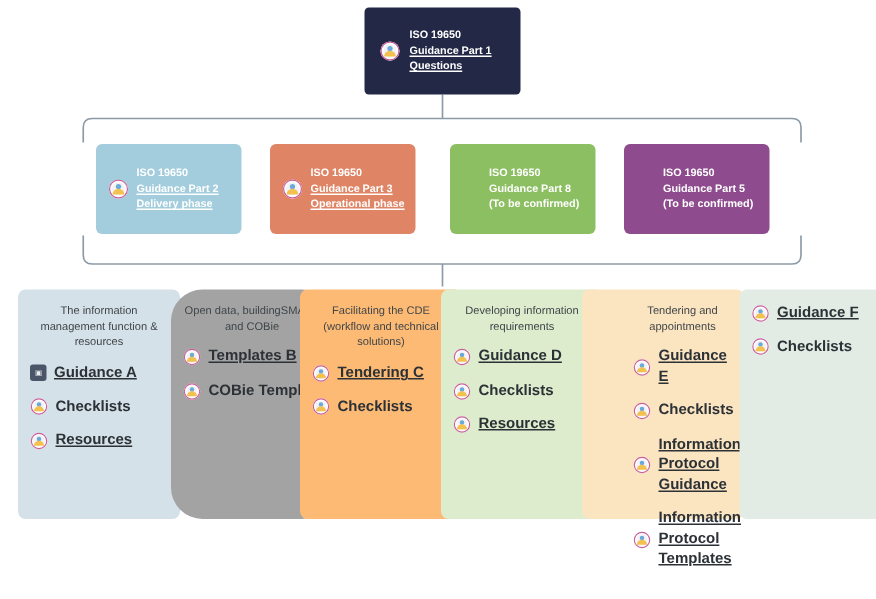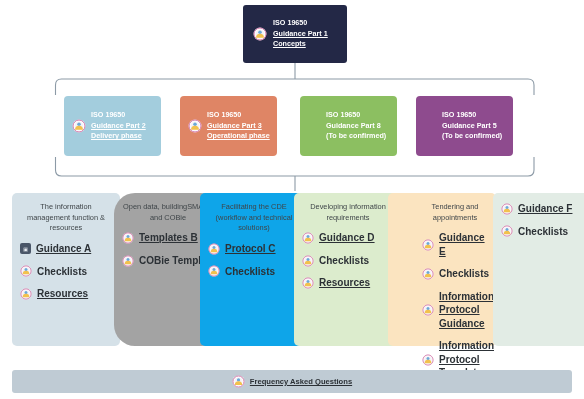--- a/index.html
+++ b/index.html
@@ -82,21 +82,21 @@
   .col {
     position: absolute;
     top: 193px;
     width: 108px;
     border-radius: 5px;
     box-sizing: border-box;
     padding: 9px 6px 10px 6px;
   }
   #col1 { left: 12px;  background: #d5e1e8; height: 153px; }
   #col2 { left: 114px; background: #a3a3a3; height: 153px; border-radius: 21px; }
-  #col3 { left: 200px; background: #0ea5e9; height: 153px; }
+  #col3 { left: 200px; background: #fdba74; height: 153px; }
   #col4 { left: 294px; background: #dceccd; height: 153px; }
   #col5 { left: 388px; background: #fbe4c0; height: 153px; padding-left: 32px; }
   #col6 { left: 493px; background: #e2ece5; height: 153px; }
 
   .col-title {
     text-align: center;
     font-size: 7.4px;
     line-height: 1.45;
     color: #3f4549;
     margin-bottom: 8px;
@@ -179,21 +179,21 @@
     <svg class="ico" width="14" height="14" viewBox="0 0 24 24" xmlns="http://www.w3.org/2000/svg">
       <circle cx="12" cy="12" r="11" fill="#ffffff"></circle>
       <circle cx="12" cy="12" r="10.2" fill="none" stroke="#c95f9a" stroke-width="1.4"></circle>
       <circle cx="12" cy="12" r="7.6" fill="#f5f2f6"></circle>
       <path d="M12 6.2 a3 3 0 0 1 3 3 a3 3 0 0 1 -6 0 a3 3 0 0 1 3 -3 z" fill="#6aa9d8"></path>
       <path d="M5.2 18.4 a6.8 6.8 0 0 1 13.6 0 z" fill="#f2c14e"></path>
     </svg>
     <div class="node-text">
       <span class="ln">ISO 19650</span>
       <span class="ln link">Guidance Part 1</span>
-      <span class="ln link">Concepts</span>
+      <span class="ln link">Questions</span>
     </div>
   </div>
 
   <div class="part" id="part2">
     <svg class="ico" width="14" height="14" viewBox="0 0 24 24" xmlns="http://www.w3.org/2000/svg">
       <circle cx="12" cy="12" r="11" fill="#ffffff"></circle>
       <circle cx="12" cy="12" r="10.2" fill="none" stroke="#c95f9a" stroke-width="1.4"></circle>
       <circle cx="12" cy="12" r="7.6" fill="#f5f2f6"></circle>
       <path d="M12 6.2 a3 3 0 0 1 3 3 a3 3 0 0 1 -6 0 a3 3 0 0 1 3 -3 z" fill="#6aa9d8"></path>
       <path d="M5.2 18.4 a6.8 6.8 0 0 1 13.6 0 z" fill="#f2c14e"></path>
@@ -291,21 +291,21 @@
   <div class="col" id="col3">
     <div class="col-title">Facilitating the CDE (workflow and technical solutions)</div>
     <div class="col-item">
       <svg class="ico" width="12" height="12" viewBox="0 0 24 24" xmlns="http://www.w3.org/2000/svg">
         <circle cx="12" cy="12" r="11" fill="#ffffff"></circle>
         <circle cx="12" cy="12" r="10.2" fill="none" stroke="#c95f9a" stroke-width="1.5"></circle>
         <circle cx="12" cy="12" r="7.6" fill="#f5f2f6"></circle>
         <path d="M12 6.2 a3 3 0 0 1 3 3 a3 3 0 0 1 -6 0 a3 3 0 0 1 3 -3 z" fill="#6aa9d8"></path>
         <path d="M5.2 18.4 a6.8 6.8 0 0 1 13.6 0 z" fill="#f2c14e"></path>
       </svg>
-      <span class="item-label link">Protocol C</span>
+      <span class="item-label link">Tendering C</span>
     </div>
     <div class="col-item">
       <svg class="ico" width="12" height="12" viewBox="0 0 24 24" xmlns="http://www.w3.org/2000/svg">
         <circle cx="12" cy="12" r="11" fill="#ffffff"></circle>
         <circle cx="12" cy="12" r="10.2" fill="none" stroke="#c95f9a" stroke-width="1.5"></circle>
         <circle cx="12" cy="12" r="7.6" fill="#f5f2f6"></circle>
         <path d="M12 6.2 a3 3 0 0 1 3 3 a3 3 0 0 1 -6 0 a3 3 0 0 1 3 -3 z" fill="#6aa9d8"></path>
         <path d="M5.2 18.4 a6.8 6.8 0 0 1 13.6 0 z" fill="#f2c14e"></path>
       </svg>
       <span class="item-label">Checklists</span>
@@ -410,24 +410,14 @@
         <circle cx="12" cy="12" r="11" fill="#ffffff"></circle>
         <circle cx="12" cy="12" r="10.2" fill="none" stroke="#c95f9a" stroke-width="1.5"></circle>
         <circle cx="12" cy="12" r="7.6" fill="#f5f2f6"></circle>
         <path d="M12 6.2 a3 3 0 0 1 3 3 a3 3 0 0 1 -6 0 a3 3 0 0 1 3 -3 z" fill="#6aa9d8"></path>
         <path d="M5.2 18.4 a6.8 6.8 0 0 1 13.6 0 z" fill="#f2c14e"></path>
       </svg>
       <span class="item-label">Checklists</span>
     </div>
   </div>
 
-  <div class="faq-bar">
-    <svg class="ico" width="13" height="13" viewBox="0 0 24 24" xmlns="http://www.w3.org/2000/svg">
-      <circle cx="12" cy="12" r="11" fill="#ffffff"></circle>
-      <circle cx="12" cy="12" r="10.2" fill="none" stroke="#c95f9a" stroke-width="1.5"></circle>
-      <circle cx="12" cy="12" r="7.6" fill="#f5f2f6"></circle>
-      <path d="M12 6.2 a3 3 0 0 1 3 3 a3 3 0 0 1 -6 0 a3 3 0 0 1 3 -3 z" fill="#6aa9d8"></path>
-      <path d="M5.2 18.4 a6.8 6.8 0 0 1 13.6 0 z" fill="#f2c14e"></path>
-    </svg>
-    <span class="item-label">Frequency Asked Questions</span>
-  </div>
 
 </div>
 
 </body></html>

